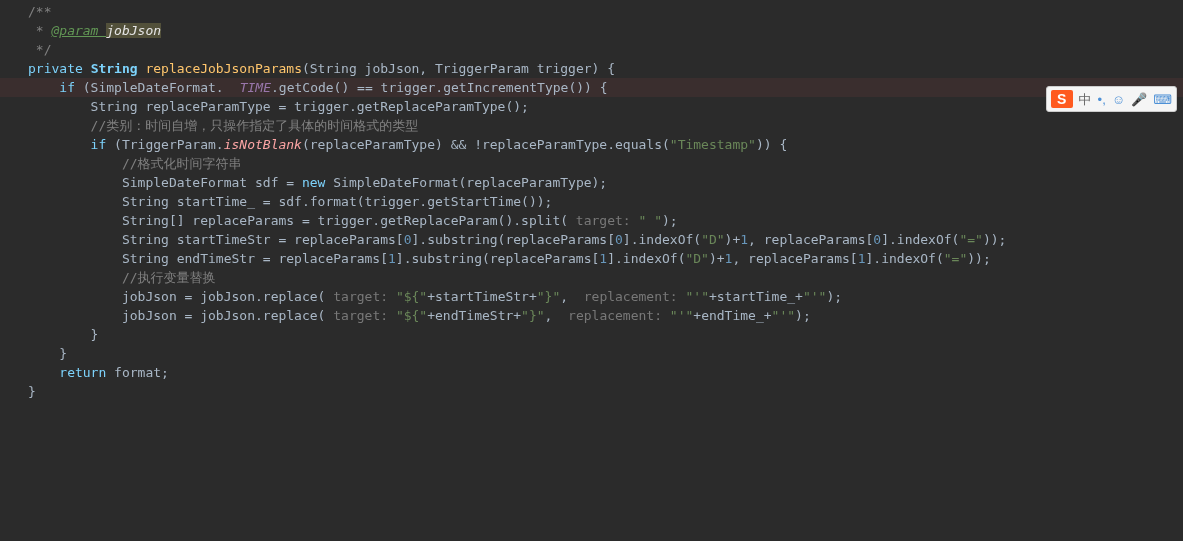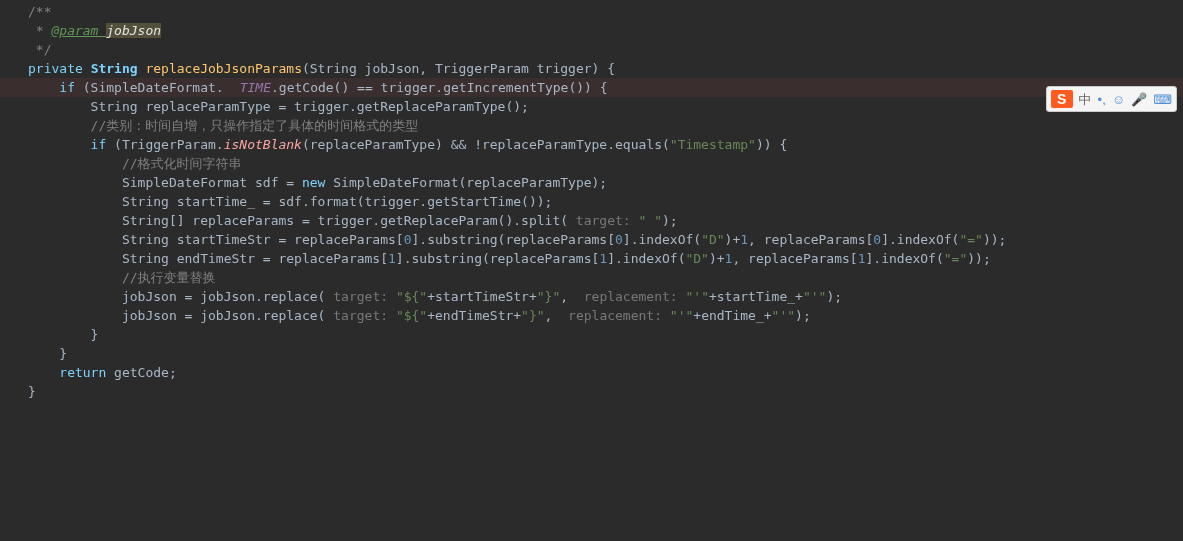--- a/index.html
+++ b/index.html
@@ -83,21 +83,21 @@
 <div class="line"><span>            String startTime_ = sdf.format(trigger.getStartTime());</span></div>
 <div class="line"><span></span></div>
 <div class="line"><span>            String[] replaceParams = trigger.getReplaceParam().split(</span><span class="hint"> target: </span><span class="string">" "</span><span>);</span></div>
 <div class="line"><span>            String startTimeStr = replaceParams[</span><span class="number">0</span><span>].substring(replaceParams[</span><span class="number">0</span><span>].indexOf(</span><span class="string">"D"</span><span>)+</span><span class="number">1</span><span>, replaceParams[</span><span class="number">0</span><span>].indexOf(</span><span class="string">"="</span><span>));</span></div>
 <div class="line"><span>            String endTimeStr = replaceParams[</span><span class="number">1</span><span>].substring(replaceParams[</span><span class="number">1</span><span>].indexOf(</span><span class="string">"D"</span><span>)+</span><span class="number">1</span><span>, replaceParams[</span><span class="number">1</span><span>].indexOf(</span><span class="string">"="</span><span>));</span></div>
 <div class="line"><span class="comment-gray">            //执行变量替换</span></div>
 <div class="line"><span>            jobJson = jobJson.replace(</span><span class="hint"> target: </span><span class="string">"${"</span><span>+startTimeStr+</span><span class="string">"}"</span><span>, </span><span class="hint"> replacement: </span><span class="string">"'"</span><span>+startTime_+</span><span class="string">"'"</span><span>);</span></div>
 <div class="line"><span>            jobJson = jobJson.replace(</span><span class="hint"> target: </span><span class="string">"${"</span><span>+endTimeStr+</span><span class="string">"}"</span><span>, </span><span class="hint"> replacement: </span><span class="string">"'"</span><span>+endTime_+</span><span class="string">"'"</span><span>);</span></div>
 <div class="line"><span>        }</span></div>
 <div class="line"><span>    }</span></div>
-<div class="line"><span class="kw">    return </span><span>getCode;</span></div>
+<div class="line"><span class="kw">    return </span><span>format;</span></div>
 <div class="line"><span>}</span></div>
 </div>
 
 <div class="ime-toolbar">
   <div class="ime-logo">S</div>
   <span class="ime-item">中</span>
   <span class="ime-item ime-blue">•,</span>
   <span class="ime-item ime-blue">☺</span>
   <span class="ime-item ime-blue">🎤</span>
   <span class="ime-item ime-blue">⌨</span>

